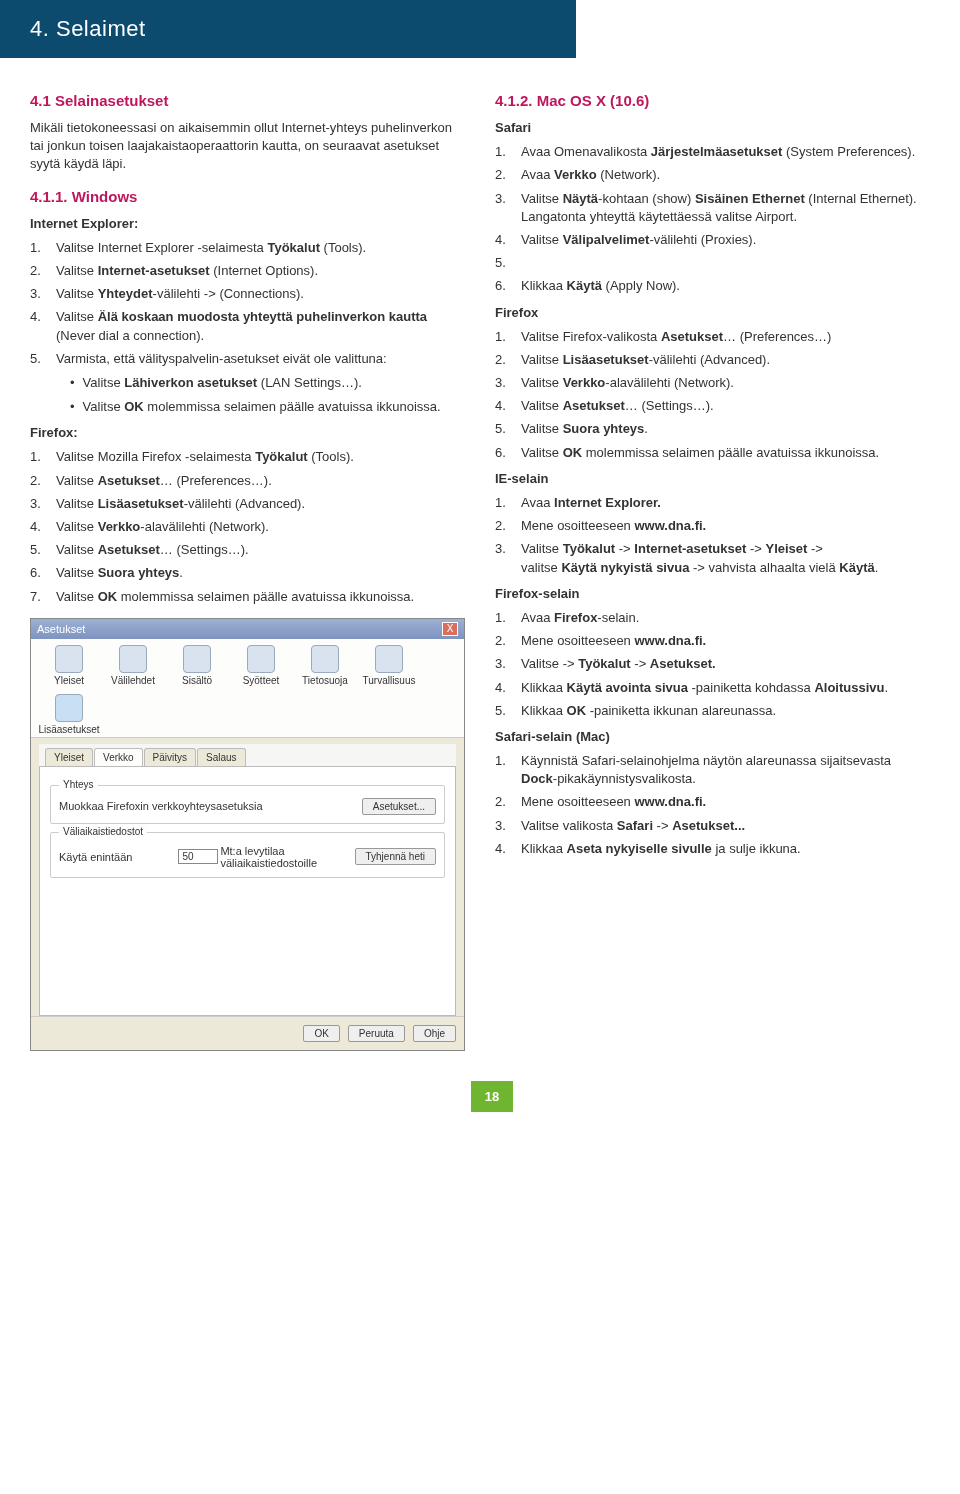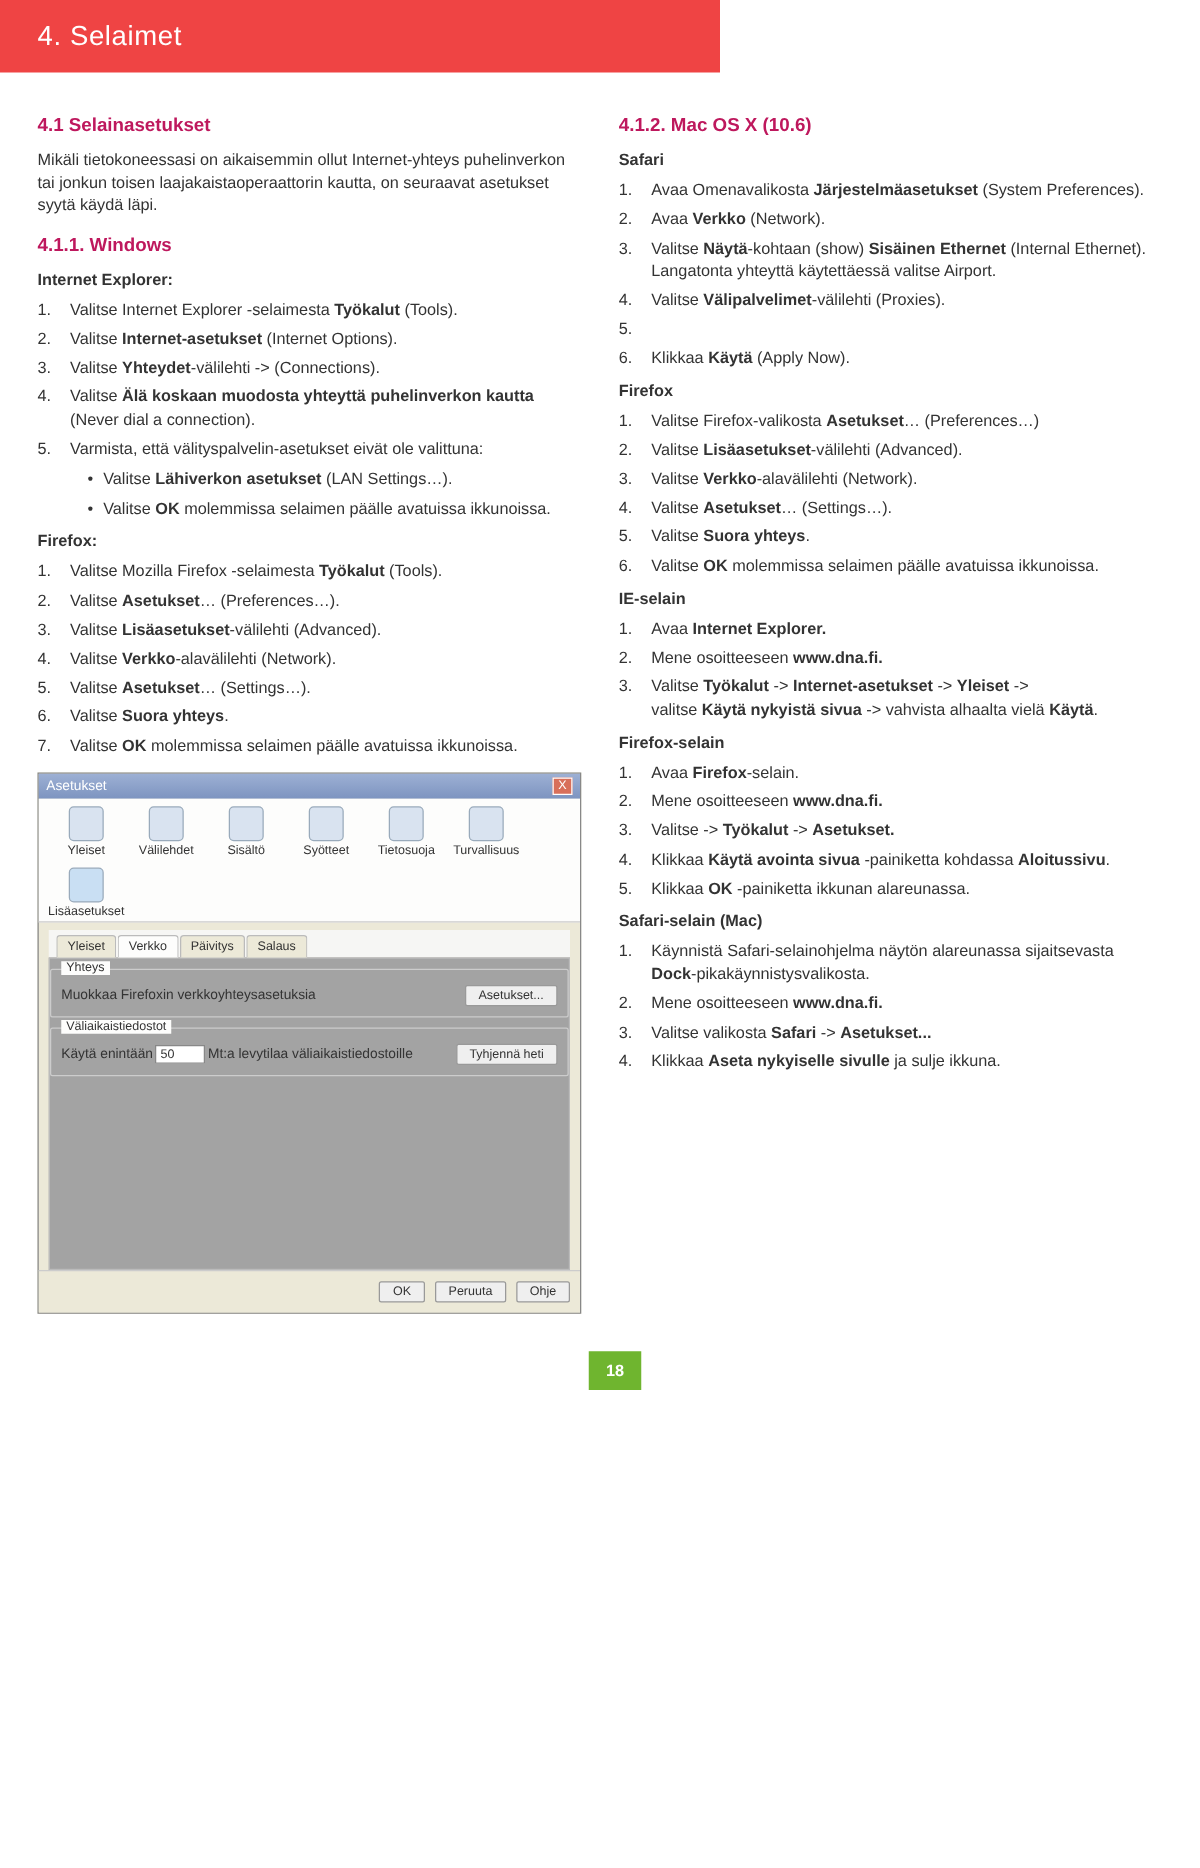--- a/index.html
+++ b/index.html
@@ -1,18 +1,18 @@
 <!DOCTYPE html>
 <html><head>
 <meta charset="utf-8">
 <style>
   * { box-sizing: border-box; margin: 0; padding: 0; }
   body { font-family: Arial, Helvetica, sans-serif; font-size: 13px; color: #333; background: #fff; width: 960px; }
   .page { padding: 0 0 40px 0; }
-  .banner { background: #ef4444; color: #fff; padding: 16px 30px; font-size: 22px; font-weight: normal; letter-spacing: 0.5px; width: 60%; }
+  .banner { background: #0c4a6e; color: #fff; padding: 16px 30px; font-size: 22px; font-weight: normal; letter-spacing: 0.5px; width: 60%; }
   .content { padding: 20px 30px 0 30px; display: flex; gap: 30px; }
   .col { flex: 1; }
   .green-h { color: #be185d; font-size: 15px; margin: 14px 0 10px 0; font-weight: bold; }
   .green-h.big { font-size: 15px; }
   p { margin: 6px 0; line-height: 1.4; }
   .bold { font-weight: bold; }
   ol { list-style: none; padding: 0; margin: 4px 0; }
   ol li { display: flex; margin: 5px 0; line-height: 1.4; }
   ol li .num { min-width: 26px; }
   ul.bul { list-style: none; padding-left: 40px; margin: 4px 0; }
@@ -21,26 +21,26 @@
   .sub { margin-top: 8px; }
   .screenshot { margin-top: 12px; border: 1px solid #888; font-family: Tahoma, Arial, sans-serif; font-size: 11px; background: #ece9d8; }
   .ss-title { background: linear-gradient(#9db0d4,#7d94c0); color: #fff; padding: 3px 6px; display: flex; justify-content: space-between; align-items: center; }
   .ss-close { background: #d86f5a; color: #fff; width: 16px; height: 14px; text-align: center; border: 1px solid #fff; font-size: 10px; line-height: 12px; }
   .ss-icons { display: flex; gap: 8px; padding: 6px 10px 2px 10px; background: #fdfdfc; border-bottom: 1px solid #ccc; flex-wrap: wrap; }
   .ss-icon { display: flex; flex-direction: column; align-items: center; width: 56px; font-size: 10px; text-align: center; }
   .ss-icon .ic { width: 28px; height: 28px; border-radius: 4px; background: #d9e3f0; border: 1px solid #9ab; margin-bottom: 2px; }
   .ss-tabs { display: flex; background: #f6f6f4; padding: 4px 6px 0 6px; gap: 0; font-size: 10px; }
   .ss-tab { padding: 3px 8px; border: 1px solid #bbb; border-bottom: none; background: #ece9d8; border-radius: 3px 3px 0 0; margin-right: 1px; }
   .ss-tab.on { background: #fdfdfc; }
-  .ss-panel { border: 1px solid #bbb; background: #a3a3a3; min-height: 250px; }
+  .ss-panel { border: 1px solid #bbb; background: #ffffff; padding: 10px; min-height: 250px; }
   .ss-field { border: 1px solid #ccc; border-radius: 2px; padding: 8px; margin: 8px 0; position: relative; }
   .ss-legend { position: absolute; top: -7px; left: 8px; background: #fdfdfc; padding: 0 4px; font-size: 10px; }
   .ss-row { display: flex; align-items: center; gap: 2px; margin-top: 4px; }
   .ss-btn { border: 1px solid #999; background: #efefef; padding: 2px 10px; font-size: 10px; border-radius: 2px; }
-  .ss-input { border: 1px solid #888; background: #fff; width: 40px; padding: 1px 3px; font-size: 10px; }
+  .ss-input { border: 1px solid #888; background: #fff; width: 40px; padding: 1px 3px; font-size: 10px; margin-left: 44px; }
   .ss-bottom { display: flex; justify-content: flex-end; gap: 8px; padding: 8px; background: #ece9d8; border-top: 1px solid #ccc; }
   .pagebox { margin-top: 30px; display: flex; justify-content: center; margin-left: 24px; }
   .pagebadge { background: #6fb52f; color: #fff; padding: 8px 14px; font-weight: bold; }
 </style>
 </head>
 <body>
 
 <div class="page">
   <div class="banner">4. Selaimet</div>
 

